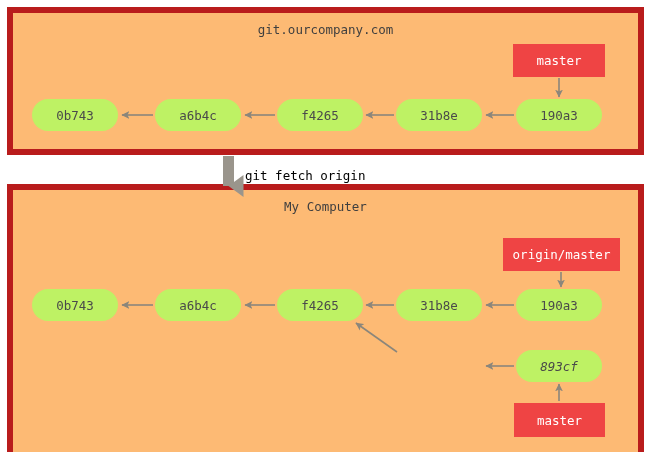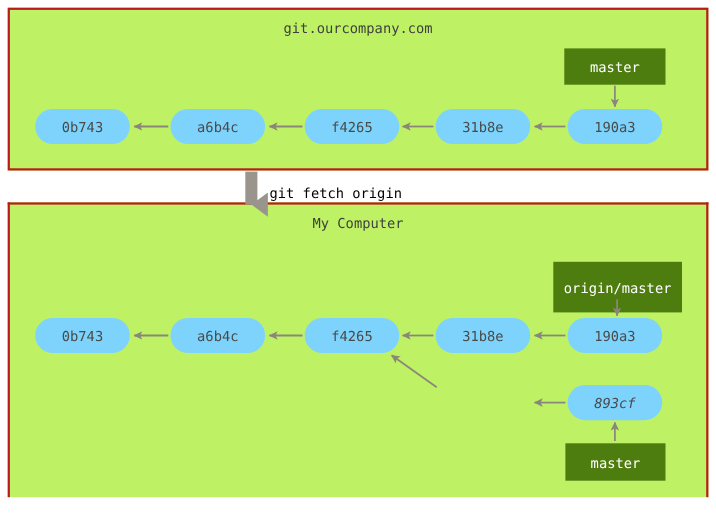--- a/index.html
+++ b/index.html
@@ -17,22 +17,22 @@
   .stage {
     position: absolute;
     left: 0; top: 0;
     width: 651px;
     height: 469px;
   }
 
   
   .panel {
     position: absolute;
-    background: #bef264;
-    border: 2px solid #b91c1c;
+    background: #fdba74;
+    border: 6px solid #b91c1c;
     box-sizing: border-box;
   }
   #panel-remote {
     left: 7px;
     top: 7px;
     width: 637px;
     height: 148px;
   }
   #panel-local {
     left: 7px;
@@ -53,33 +53,33 @@
     letter-spacing: 0px;
     white-space: nowrap;
   }
 
   
   .commit {
     position: absolute;
     width: 86px;
     height: 32px;
     border-radius: 16px;
-    background: #7dd3fc;
+    background: #bef264;
     color: #4a4a4a;
     font-size: 12.5px;
     display: flex;
     align-items: center;
     justify-content: center;
     box-sizing: border-box;
   }
 
   
   .reflabel {
     position: absolute;
-    background: #4d7c0f;
+    background: #ef4444;
     color: #ffffff;
     font-size: 12.5px;
     display: flex;
     align-items: center;
     justify-content: center;
     box-sizing: border-box;
     white-space: nowrap;
   }
 
   
@@ -116,21 +116,21 @@
   <div class="commit" style="left:277px; top:99px;">f4265</div>
   <div class="commit" style="left:396px; top:99px;">31b8e</div>
   <div class="commit" style="left:516px; top:99px;">190a3</div>
 
   <div class="fetch-caption">git fetch origin</div>
 
   <div class="panel" id="panel-local">
     <div class="panel-title">My Computer</div>
   </div>
 
-  <div class="reflabel" style="left:503px; top:238px; width:117px; height:46px;">origin/master</div>
+  <div class="reflabel" style="left:503px; top:238px; width:117px; height:33px;">origin/master</div>
 
   <div class="commit" style="left:32px;  top:289px;">0b743</div>
   <div class="commit" style="left:155px; top:289px;">a6b4c</div>
   <div class="commit" style="left:277px; top:289px;">f4265</div>
   <div class="commit" style="left:396px; top:289px;">31b8e</div>
   <div class="commit" style="left:516px; top:289px;">190a3</div>
 
   <div class="commit" style="left:516px; top:350px;font-style:italic;">893cf</div>
 
   <div class="reflabel" style="left:514px; top:403px; width:91px; height:34px;">master</div>

